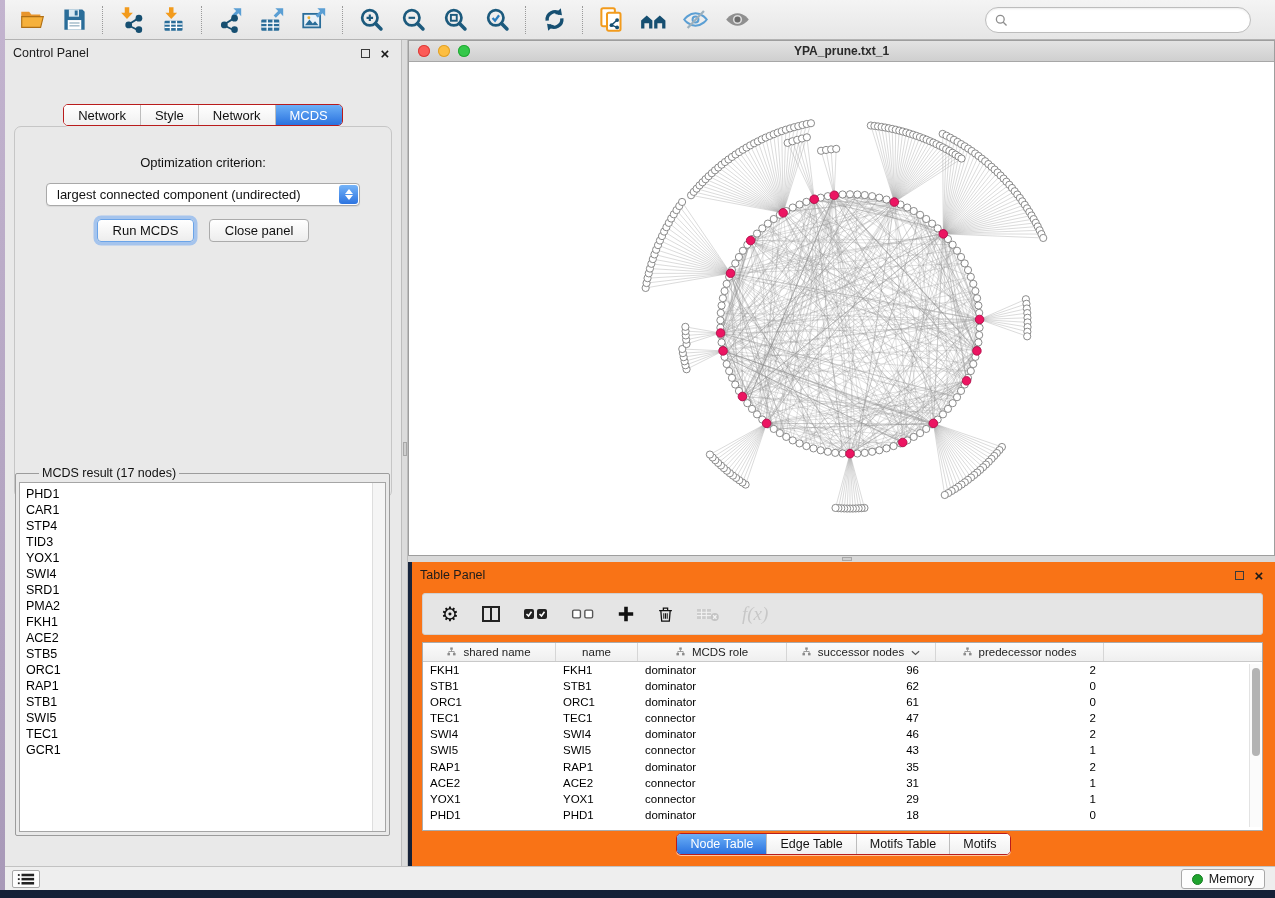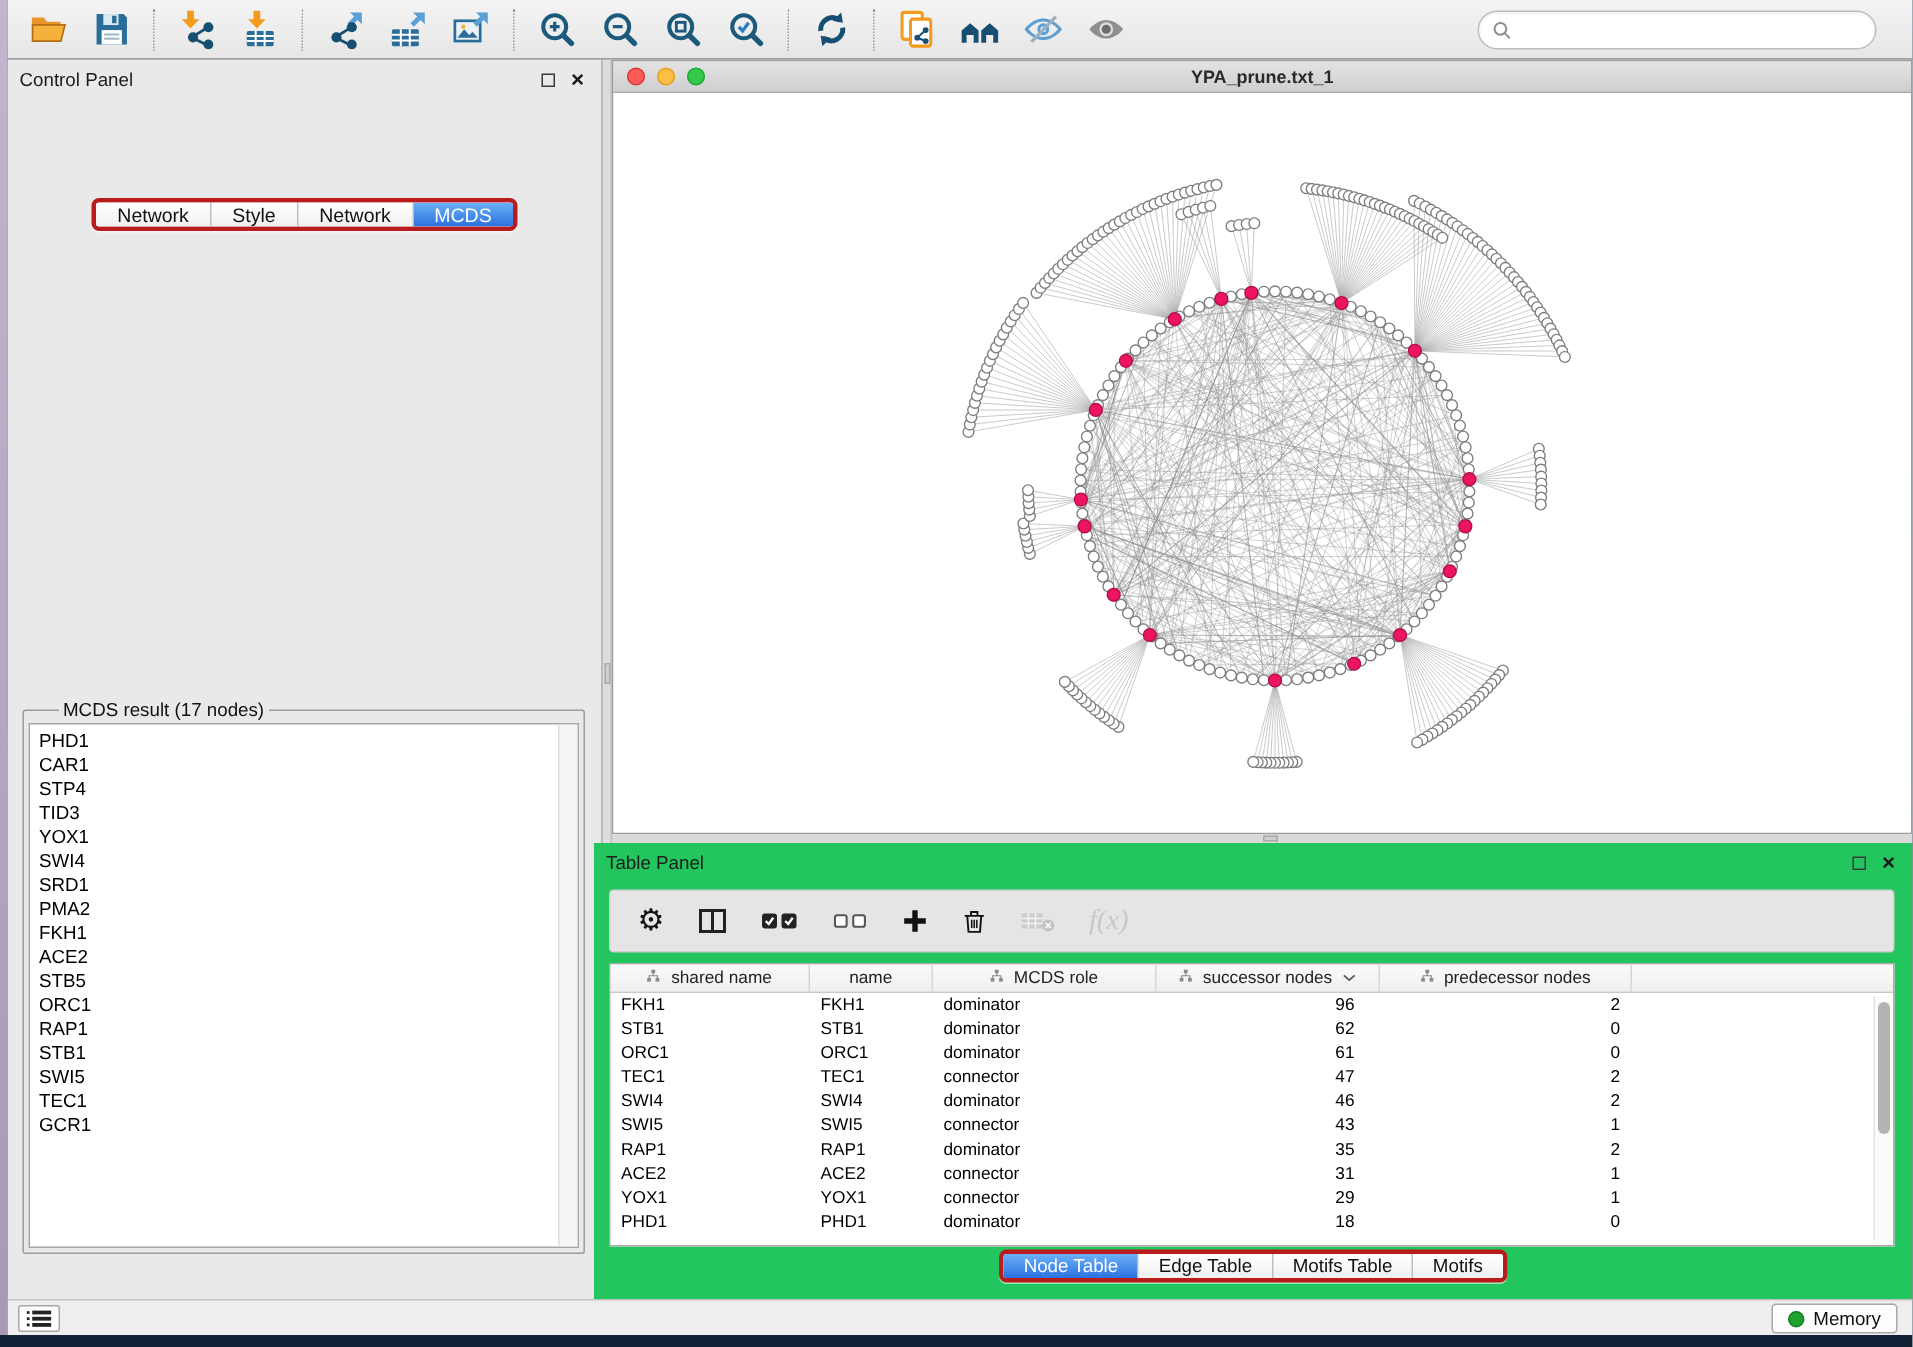--- a/index.html
+++ b/index.html
@@ -30,22 +30,22 @@
   .control-panel { position:absolute; left:5px; top:40px; width:396px; height:826px;
     background:#e9e9e9; }
   .panel-header { height:26px; display:flex; align-items:center; padding:0 8px; }
   .panel-title { font-size:12.5px; color:#1c1c1c; }
   .panel-header .spacer { flex:1; }
   .mini-btn { width:16px; height:16px; border:none; background:transparent; display:flex;
     align-items:center; justify-content:center; margin-left:4px; }
   .float-glyph { width:9px; height:9px; border:1.6px solid #3a3a3a; display:inline-block; }
   .close-glyph { font-size:15px; font-weight:bold; color:#1a1a1a; line-height:9px; }
 
-  .seg { display:inline-flex; border:3px solid #b91c1c; border-radius:5px; overflow:hidden;
-    background:#fff; height:22px; box-shadow:0 1px 0 rgba(255,255,255,.6);margin-top:28px; }
+  .seg { display:inline-flex; border:1px solid #b91c1c; border-radius:5px; overflow:hidden;
+    background:#fff; height:22px; box-shadow:0 1px 0 rgba(255,255,255,.6); }
   .seg button { border:none; background:linear-gradient(#ffffff,#f0f0f0); padding:0 14px;
     font-family:"Liberation Sans",sans-serif; font-size:13px; color:#111;
     border-left:1px solid #bdbdbd; height:100%; }
   .seg button:first-child { border-left:none; }
   .seg button.active { background:linear-gradient(#6cb0f7,#2a72df); color:#fff; }
   .cp-tabs { position:absolute; left:0; right:0; top:64px; text-align:center; z-index:3; }
 
   .cp-content { position:absolute; left:9px; right:9px; top:86px; height:372px;
     border:1px solid #c6c6c6; border-radius:7px; background:#e9e9e9; }
   .opt-label { text-align:center; margin-top:28px; font-size:13px; color:#111; }
@@ -92,21 +92,21 @@
   .light.green { background:#34c84a; box-shadow:inset 0 0 0 1px #23a836; }
   .net-title { font-size:12px; font-weight:bold; color:#2a2a2a; }
   .net-canvas { position:absolute; left:0; right:0; top:21px; bottom:0; background:#fff; }
   .net-canvas svg { width:100%; height:100%; display:block; }
 
   .h-splitter { position:absolute; left:408px; right:0; top:556px; height:6px; background:#d9d9d9; }
   .h-grip { position:absolute; left:50%; top:1px; width:10px; height:4px;
     background:#cfcfcf; border:1px solid #a8a8a8; }
 
   
-  .table-panel { position:absolute; left:396px; right:0; top:562px; height:304px; background:#22c55e; }
+  .table-panel { position:absolute; left:412px; right:0; top:562px; height:304px; background:#f97316; }
   .tp-toolbar { position:absolute; left:10px; right:12px; top:31px; height:42px;
     background:#e5e5e5; border:1px solid #d0d0d0; border-radius:3px;
     display:flex; align-items:center; gap:22px; padding-left:18px; }
   .tp-icon { border:none; background:transparent; display:flex; align-items:center; }
   .tp-icon svg { height:20px; }
   .tp-icon .gear-char { font-size:20px; line-height:20px; color:#111; }
   .tp-icon.disabled { opacity:.55; }
   .fx-text { font-family:"Liberation Serif",serif; font-style:italic; font-size:19px; color:#b0b0b0; }
 
   .tbl-wrap { position:absolute; left:10px; right:12px; top:80px; height:189px;
@@ -316,20 +316,34 @@
     <button class="mini-btn">
         <span class="close-glyph">×</span>
       </button>
   </div>
   <div class="cp-tabs"><span class="seg" id="cp-tabs">
         <button>Network</button>
         <button>Style</button>
         <button>Network</button>
         <button class="active">MCDS</button>
       </span></div>
+  <div class="cp-content">
+    <div class="opt-label">Optimization criterion:</div>
+    <div class="mac-select">
+      <span>largest connected component (undirected)</span>
+      <span class="cap">
+          <span class="up"></span>
+          <span class="down"></span>
+        </span>
+    </div>
+    <div class="btn-row">
+      <button class="mac-btn focused">Run MCDS</button>
+      <button class="mac-btn">Close panel</button>
+    </div>
+  </div>
   <fieldset class="result-fieldset">
     <legend>MCDS result (17 nodes)</legend>
     <div class="list-box">
       <div class="list-items" id="mcds-list">
           <div class="list-item">PHD1</div>
           <div class="list-item">CAR1</div>
           <div class="list-item">STP4</div>
           <div class="list-item">TID3</div>
           <div class="list-item">YOX1</div>
           <div class="list-item">SWI4</div>

